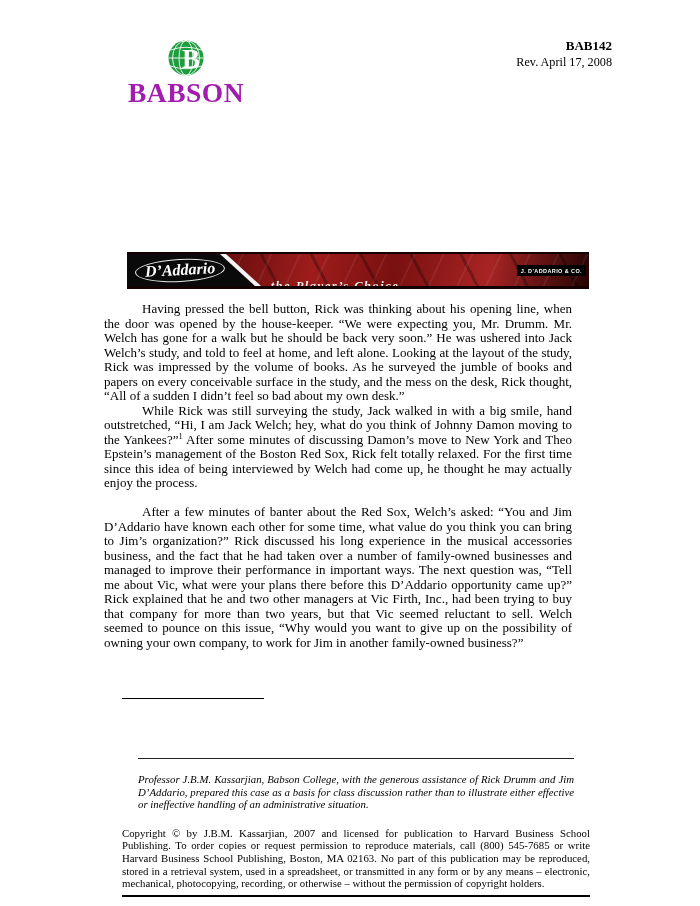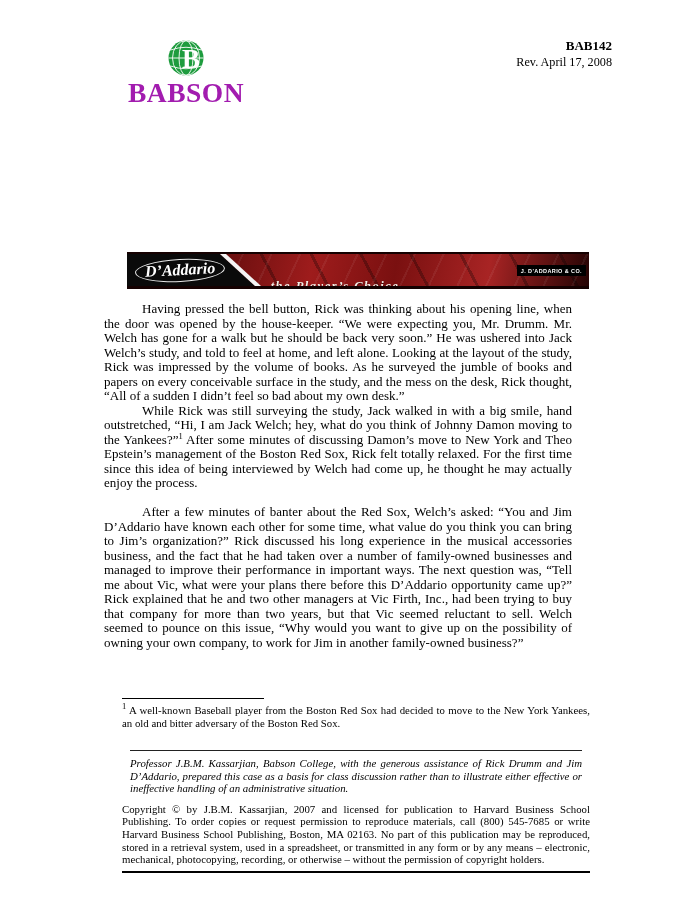--- a/index.html
+++ b/index.html
@@ -59,21 +59,21 @@
 
   
   .footnote { position:absolute; left:122px; top:698px; width:468px;
               font-size:10.8px; line-height:13px; }
   .footnote-rule { width:142px; border-top:1px solid #000; margin-bottom:5px; }
   .footnote-text { margin:0; text-align:justify; }
 
   
   .credits { position:absolute; left:122px; top:742px; width:468px;
              font-size:10.8px; line-height:12.6px; }
-  .professor-note { margin:8px; padding-top:6px; border-top:1.5px solid #222;
+  .professor-note { margin:16px; padding-top:14px; border-top:1.5px solid #222;
              font-style:italic; text-align:justify; }
   .copyright { margin:4px 0 0 0; text-align:justify; }
   .bottom-rule { border-top:2.5px solid #000; margin-top:5px; }
 </style>
 </head>
 <body>
 
 <div class="page">
 
   <div class="doc-header">
@@ -108,21 +108,20 @@
   </div>
 
   <div class="body">
     <p class="para">Having pressed the bell button, Rick was thinking about his opening line, when the door was opened by the house-keeper. “We were expecting you, Mr. Drumm. Mr. Welch has gone for a walk but he should be back very soon.” He was ushered into Jack Welch’s study, and told to feel at home, and left alone.  Looking at the layout of the study, Rick was impressed by the volume of books. As he surveyed the jumble of books and papers on every conceivable surface in the study, and the mess on the desk, Rick thought, “All of a sudden I didn’t feel so bad about my own desk.”</p>
     <p class="para"><span>While Rick was still surveying the study, Jack walked in with a big smile, hand outstretched, “Hi, I am Jack Welch; hey, what do you think of Johnny Damon moving to the Yankees?”</span><sup>1</sup><span> After some minutes of discussing Damon’s move to New York and Theo Epstein’s management of the Boston Red Sox, Rick felt totally relaxed. For the first time since this idea of being interviewed by Welch had come up, he thought he may actually enjoy the process.</span></p>
     <p class="para p3">After a few minutes of banter about the Red Sox, Welch’s asked: “You and Jim D’Addario have known each other for some time, what value do you think you can bring to Jim’s organization?” Rick discussed his long experience in the musical accessories business, and the fact that he had taken over a number of family-owned businesses and managed to improve their performance in important ways. The next question was, “Tell me about Vic, what were your plans there before this D’Addario opportunity came up?”  Rick explained that he and two other managers at Vic Firth, Inc., had been trying to buy that company for more than two years, but that Vic seemed reluctant to sell.  Welch seemed to pounce on this issue, “Why would you want to give up on the possibility of owning your own company, to work for Jim in another family-owned business?”</p>
   </div>
 
   <div class="footnote">
     <div class="footnote-rule"></div>
-    <p class="footnote-text"><sup>1</sup><span> A well-known Baseball player from the Boston Red Sox had decided to move to the New York Yankees, an old and bitter adversary of the Boston Red Sox.</span></p>
   </div>
 
   <div class="credits">
     <p class="professor-note">Professor J.B.M. Kassarjian, Babson College, with the generous assistance of Rick Drumm and Jim D’Addario, prepared this case as a basis for class discussion rather than to illustrate either effective or ineffective handling of an administrative situation.</p>
     <p class="copyright">Copyright © by J.B.M. Kassarjian, 2007  and licensed for publication to Harvard Business School Publishing.  To order copies or request permission to reproduce materials, call (800) 545-7685 or write Harvard Business School Publishing, Boston, MA  02163.  No part of this publication may be reproduced, stored in a retrieval system, used in a spreadsheet, or transmitted in any form or by any means – electronic, mechanical, photocopying, recording, or otherwise – without the permission of copyright holders.</p>
     <div class="bottom-rule"></div>
   </div>
 
 </div>
 

